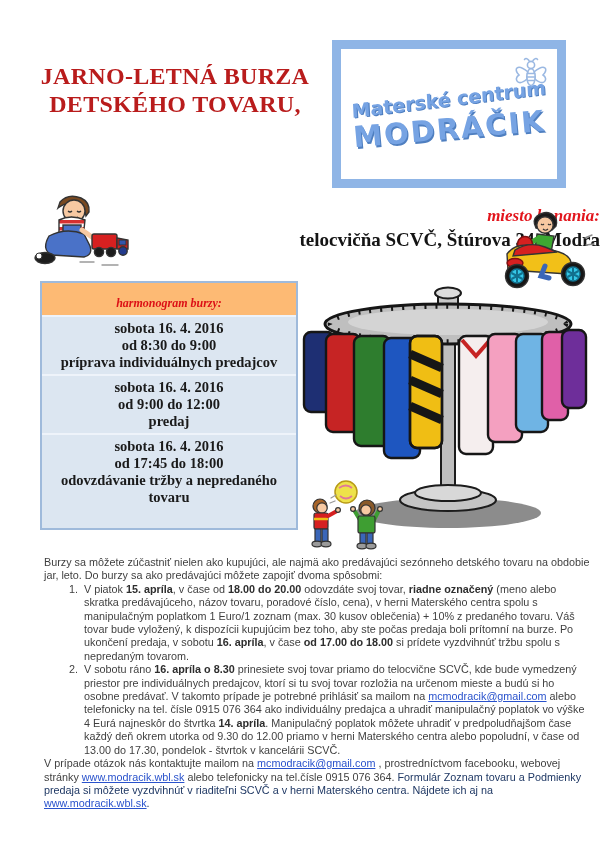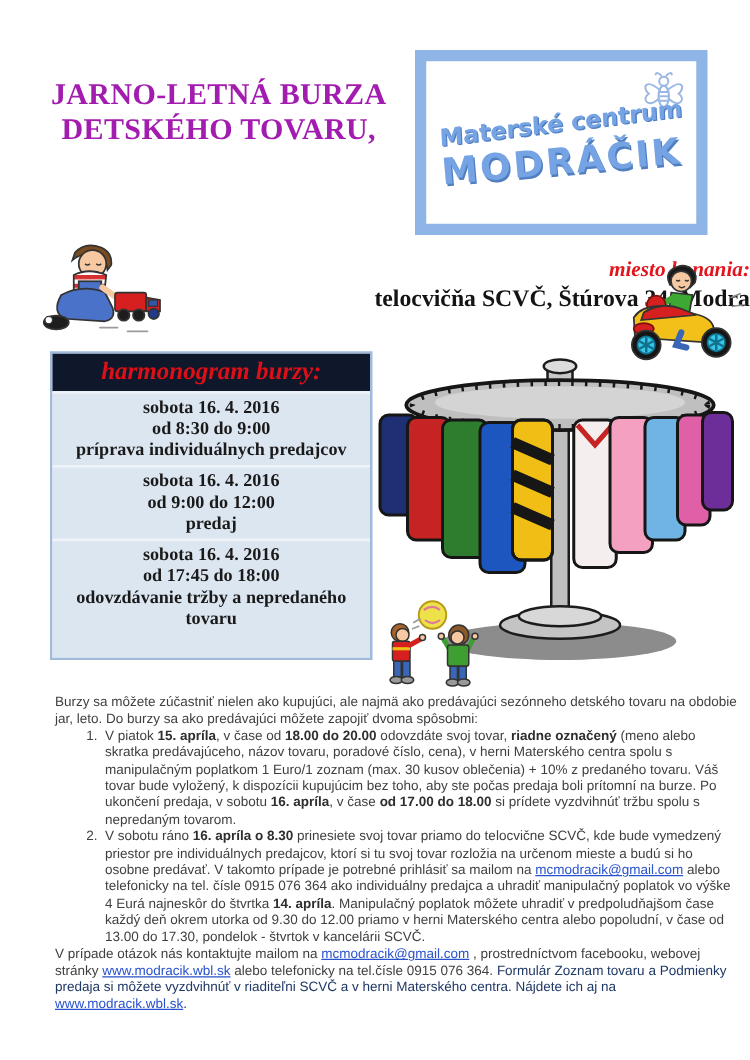--- a/index.html
+++ b/index.html
@@ -4,21 +4,21 @@
 <style>
   html,body{margin:0;padding:0;background:#888;}
   .page{
     position:relative;width:600px;height:848px;margin:0 auto;background:#ffffff;
     overflow:hidden;font-family:"Liberation Sans",sans-serif;
   }
   
   .title-block{position:absolute;left:28px;top:62px;width:294px;text-align:center;
     font-family:"Liberation Serif",serif;font-weight:bold;}
   .title-date{font-size:24px;color:#e2151c;letter-spacing:.5px;margin-bottom:4px;}
-  .title-line{font-size:24px;color:#a21caf;line-height:28px;letter-spacing:.3px;}
+  .title-line{font-size:24px;color:#b91c1c;line-height:28px;letter-spacing:.3px;}
   .logo-box{position:absolute;left:332px;top:40px;width:234px;height:148px;
     border:9px solid #8fb5e6;background:#fff;box-sizing:border-box;}
   .logo-inner{position:relative;width:100%;height:100%;display:flex;flex-direction:column;
     align-items:center;justify-content:center;}
   .logo-line1{font-family:"DejaVu Sans",sans-serif;font-weight:bold;font-size:19px;
     color:#76a3e3;transform:rotate(-7deg) skewX(-4deg);text-shadow:1px 1px 0 #4f7fc0;margin-top:6px;}
   .logo-line2{font-family:"DejaVu Sans",sans-serif;font-weight:bold;font-size:29px;
     color:#76a3e3;transform:rotate(-5deg);letter-spacing:2px;text-shadow:1px 2px 0 #4f7fc0;margin-top:2px;}
   .butterfly{position:absolute;right:6px;top:8px;}
   
@@ -26,22 +26,22 @@
     font-family:"Liberation Serif",serif;}
   .venue-label{font-size:17px;font-weight:bold;font-style:italic;color:#e2151c;margin-bottom:3px;}
   .venue-address{font-size:19px;font-weight:bold;color:#141414;}
   
   .art-boy{position:absolute;left:22px;top:192px;}
   .art-rider{position:absolute;left:493px;top:208px;}
   .art-rack{position:absolute;left:296px;top:282px;}
   
   .sched{position:absolute;left:40px;top:281px;width:258px;box-sizing:border-box;
     border:2px solid #9fbadb;font-family:"Liberation Serif",serif;text-align:center;}
-  .sched-head{background:#0f172a;color:#dc1016;font-weight:bold;font-style:italic;
-    font-size:20px;padding:3px 0 4px;}
+  .sched-head{background:#fdba74;color:#dc1016;font-weight:bold;font-style:italic;
+    font-size:12px;padding:13px 0 4px;}
   .trow{background:#dce6f1;color:#1a1a1a;font-weight:bold;font-size:14.5px;line-height:17px;
     padding:3px 4px;border-top:2px solid #eef3fa;}
   .trow.tall{padding-bottom:22px;}
   
   .bodytext{position:absolute;left:44px;top:556px;width:548px;
     font-size:10.8px;line-height:13.4px;color:#3f3f3f;}
   .bodytext p{margin:0;}
   .list-row{display:flex;}
   .list-num{width:15px;margin-left:25px;flex:none;}
   .list-text{flex:1;}

